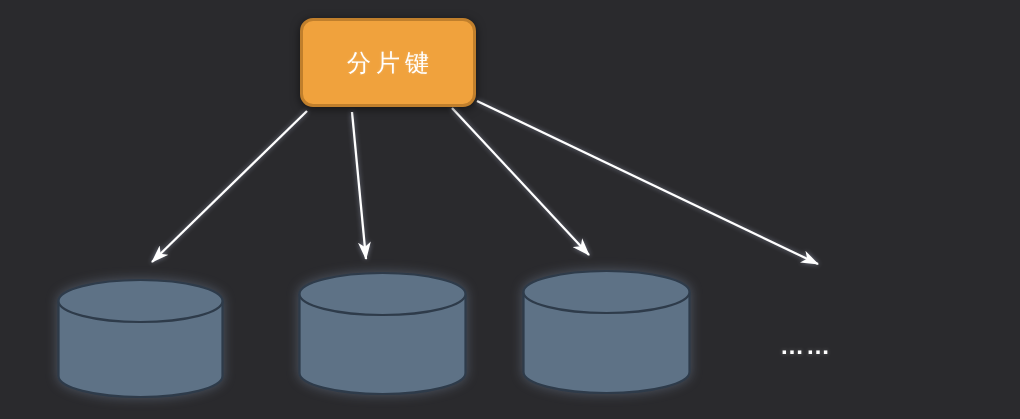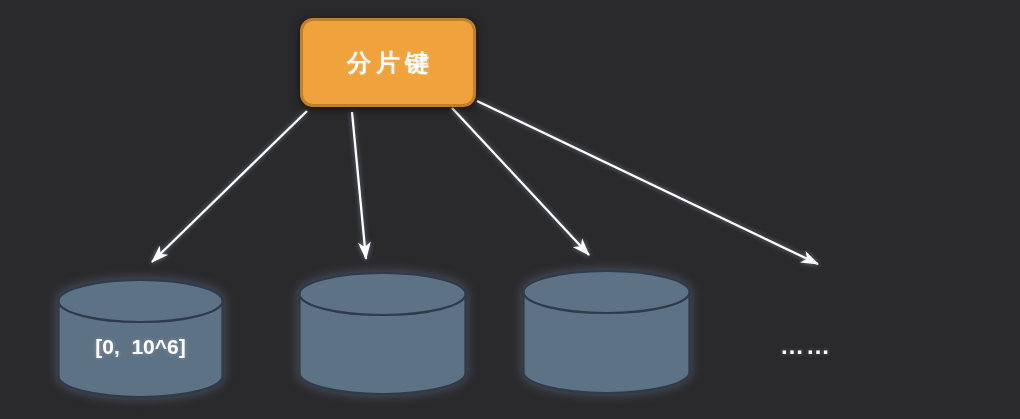--- a/index.html
+++ b/index.html
@@ -38,21 +38,21 @@
     border-radius: 13px;
     box-sizing: border-box;
     box-shadow: 0 2px 10px rgba(0, 0, 0, 0.55);
     display: flex;
     align-items: center;
     justify-content: center;
   }
   .root-label {
     color: #ffffff;
     font-size: 24px;
-    font-weight: 700;
+    font-weight: 400;
     letter-spacing: 5px;
     text-indent: 5px; 
     text-shadow: 0 0 3px rgba(255, 255, 255, 0.25);
   }
   .cyl-label {
     position: absolute;
     color: #ffffff;
     font-size: 21px;
     font-weight: 600;
     line-height: 26px;
@@ -108,17 +108,16 @@
     <g class="cyl">
       <path d="M523.5,292 L523.5,372 A83,21 0 0 0 689.5,372 L689.5,292" fill="#5e7286" stroke="#2e3b4a" stroke-width="2.2"></path>
       <ellipse cx="606.5" cy="292" rx="83" ry="21" fill="#5e7286" stroke="#2e3b4a" stroke-width="2.2"></ellipse>
     </g>
   </svg>
 
   <div class="root-box">
     <span class="root-label">分片键</span>
   </div>
 
-  <div class="cyl-label cyl-label-1">[0,  10^6]</div>
 
   <div class="ellipsis-label">……</div>
 
 </div>
 
 </body></html>

